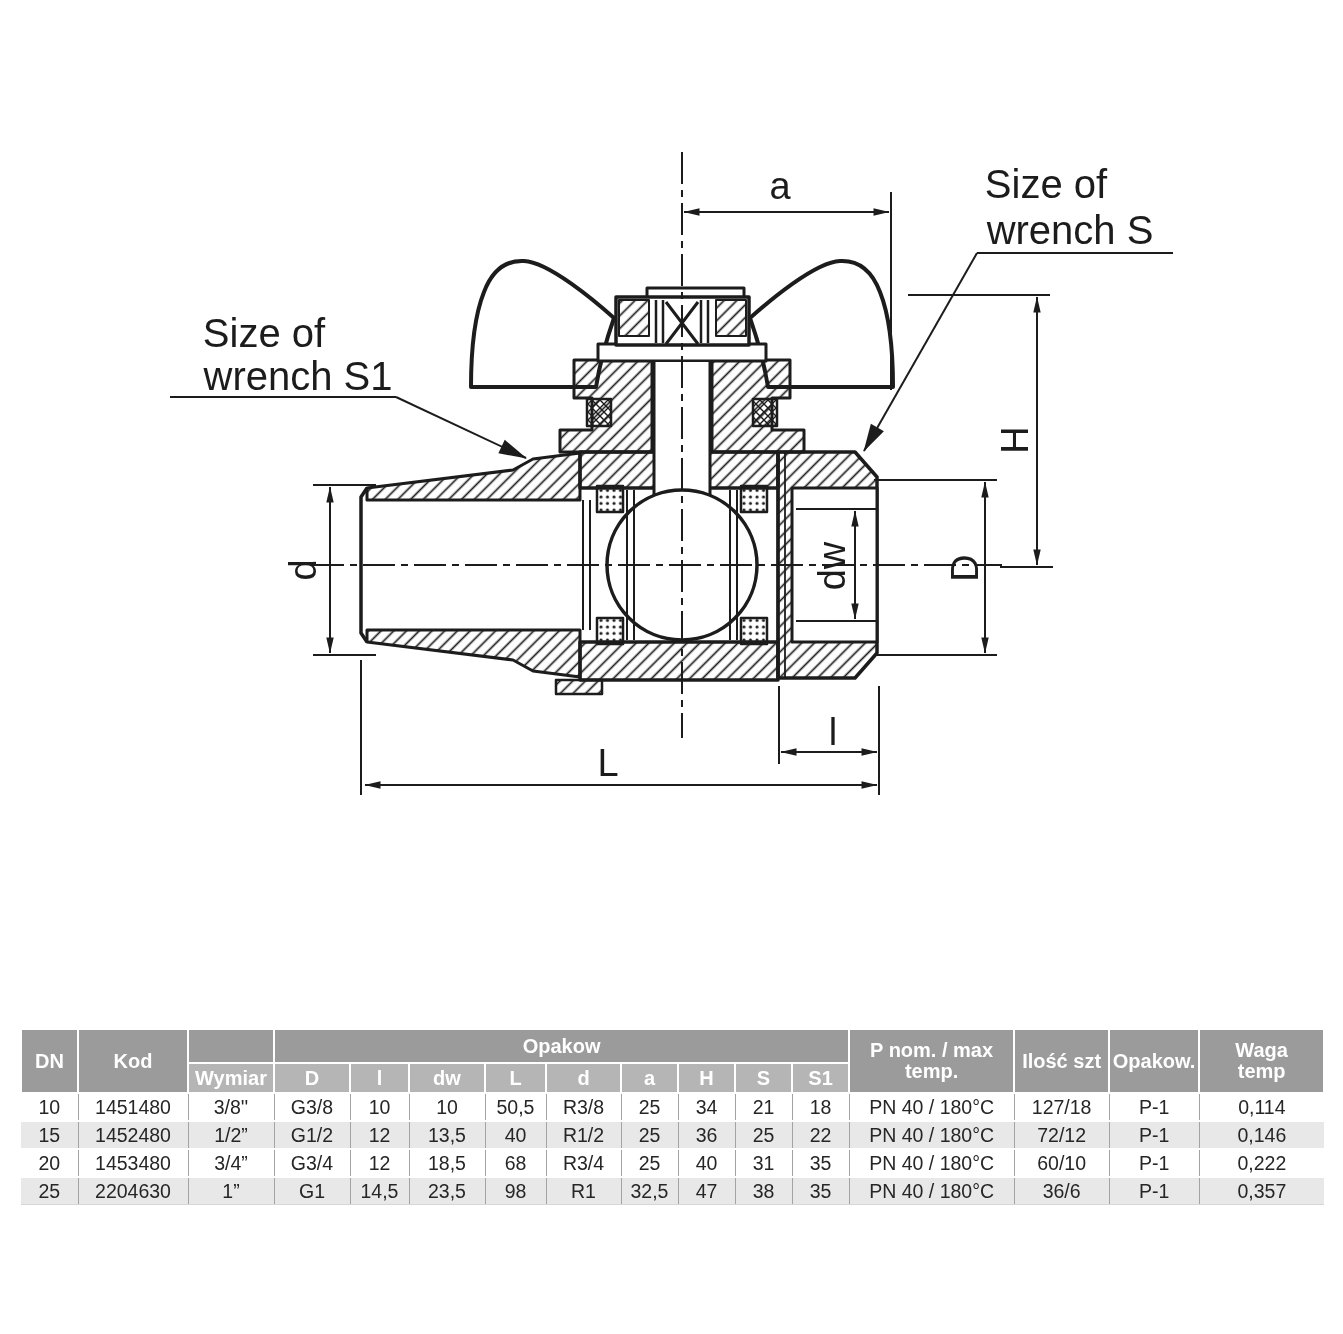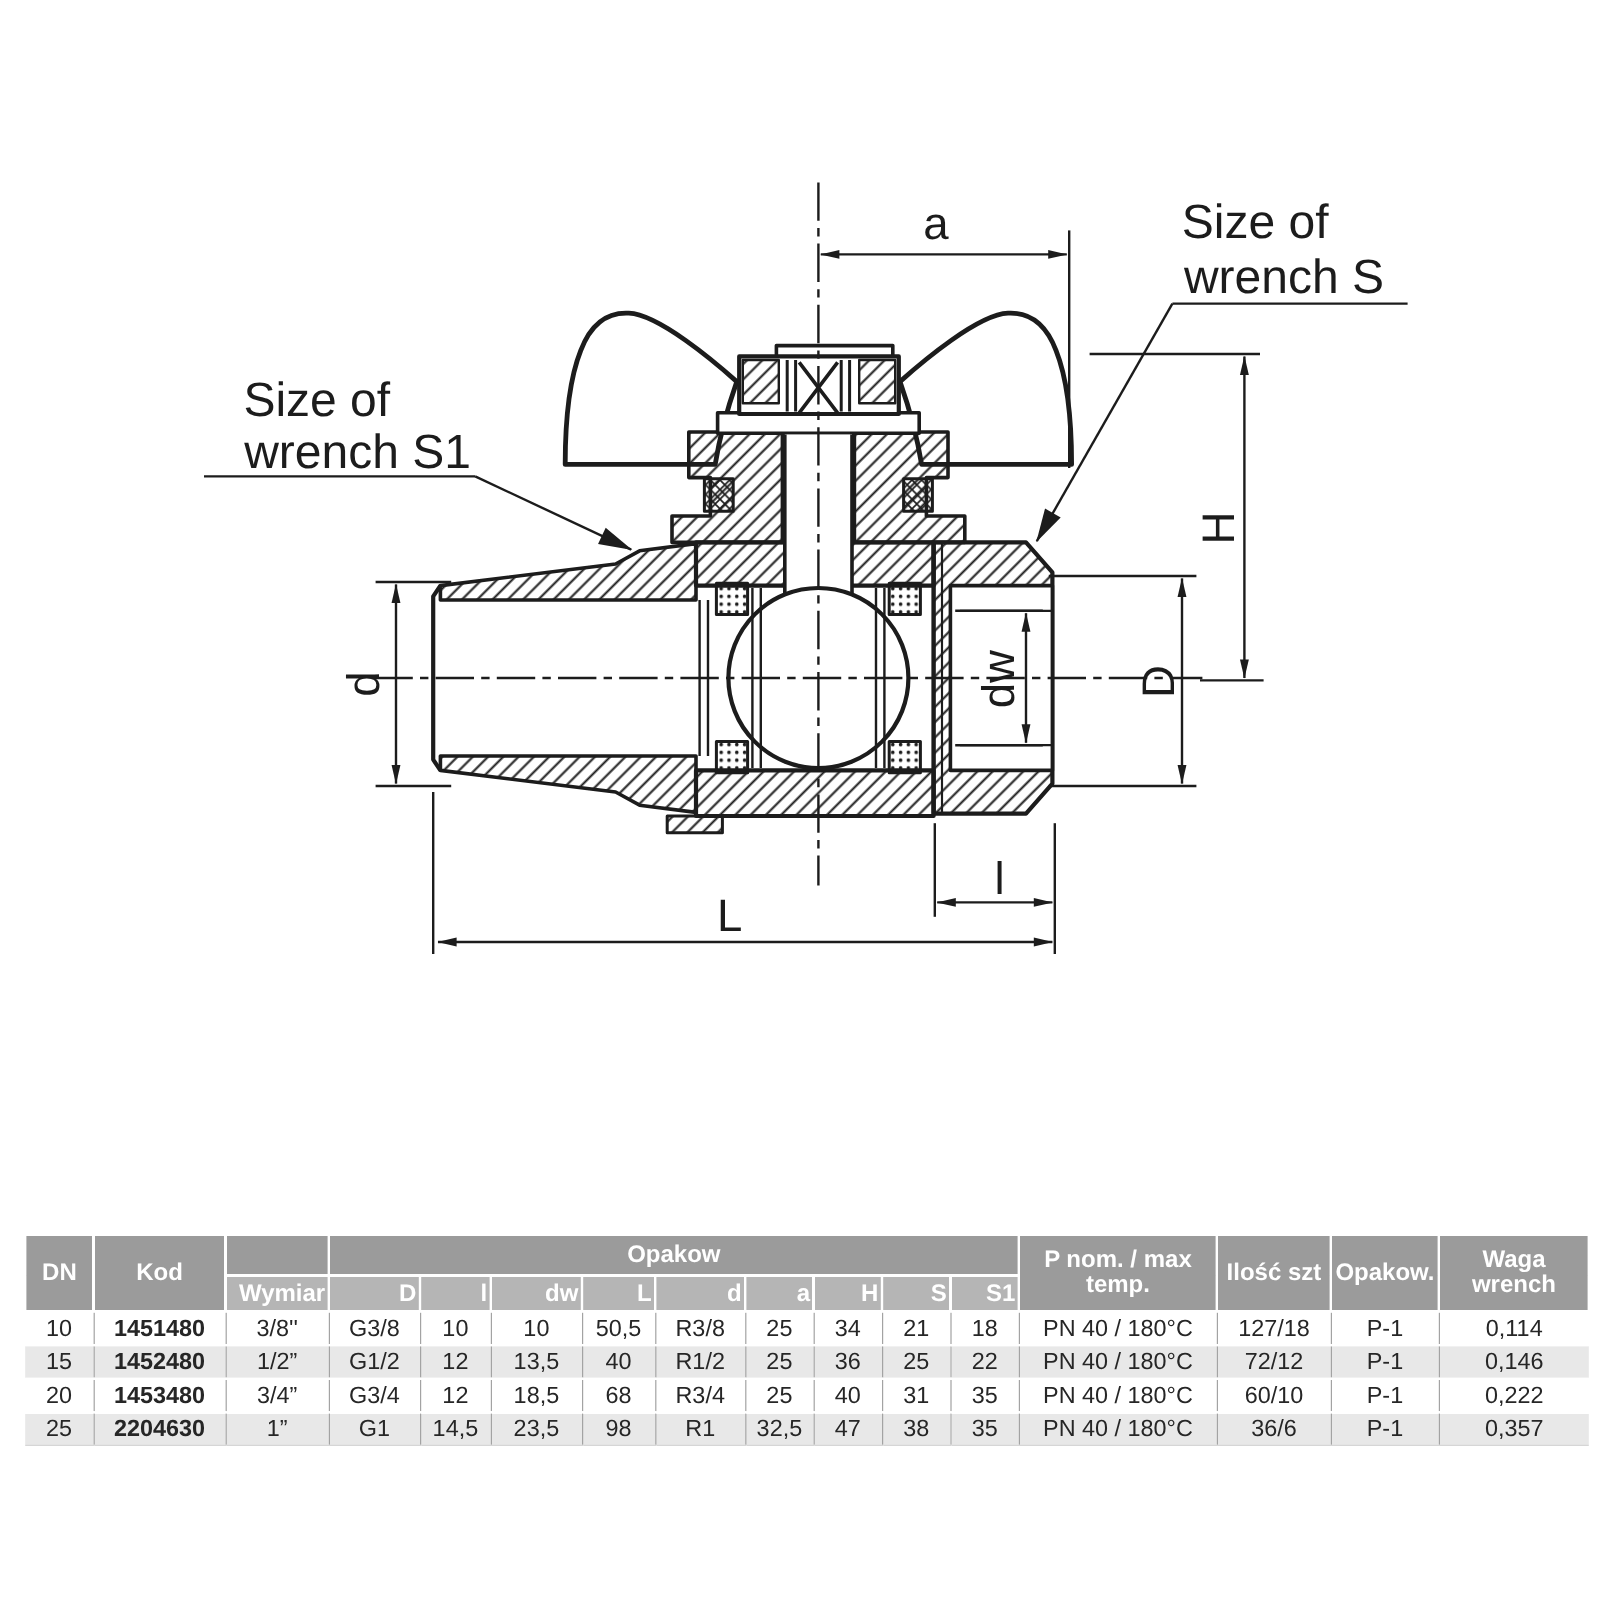--- a/index.html
+++ b/index.html
@@ -11,28 +11,28 @@
   .leader-t{font-size:40px;}
 
   
   .spec-table{position:absolute;left:20px;top:1028px;width:1303px;
               border-collapse:collapse;table-layout:fixed;}
   .spec-table th,.spec-table td{overflow:hidden;white-space:nowrap;}
   .spec-table thead th{background:#9b9b9b;color:#fff;font-weight:bold;font-size:20px;
         border:2px solid #fff;text-align:center;padding:0 2px;}
   .spec-table thead tr.sub th{background:#b5b5b5;}
   .spec-table thead tr.top th{height:32px;}
-  .spec-table thead tr.sub th{height:28px;text-align:right;}
+  .spec-table thead tr.sub th{height:28px;}
   .two-line{line-height:1.05;font-size:19px;white-space:normal;margin-left:48px;}
   .spec-table tbody td{height:26px;text-align:center;font-size:19.5px;color:#262626;
         border-left:1px solid #a3a3a3;border-top:2px solid #fff;padding:0;}
   .spec-table tbody td:first-child{border-left:none;}
   .spec-table tbody tr:nth-child(even){background:#e8e8e8;}
   .spec-table tbody tr:nth-child(odd){background:#ffffff;}
-  .spec-table td.c-kod{font-weight:bold;}
+  .spec-table td.c-kod{font-weight:normal;}
   .spec-table tbody tr:last-child td{border-bottom:1px solid #d6d6d6;}
 </style>
 </head>
 <body>
 
 <div class="stage">
 
   <div class="drawing-wrap">
   <svg width="1343" height="1060" viewBox="0 0 1343 1060">
     <defs>
@@ -178,21 +178,21 @@
         <th></th>
         <th colspan="9">Opakow</th>
         <th rowspan="2" class="two-line">
           <div>P nom. / max</div>
           <div>temp.</div>
         </th>
         <th rowspan="2">Ilość szt</th>
         <th rowspan="2">Opakow.</th>
         <th rowspan="2" class="two-line">
           <div>Waga</div>
-          <div>wrench</div>
+          <div>temp</div>
         </th>
       </tr>
       <tr class="sub">
         <th>Wymiar</th>
         <th>D</th>
         <th>l</th>
         <th>dw</th>
         <th>L</th>
         <th>d</th>
         <th>a</th>

